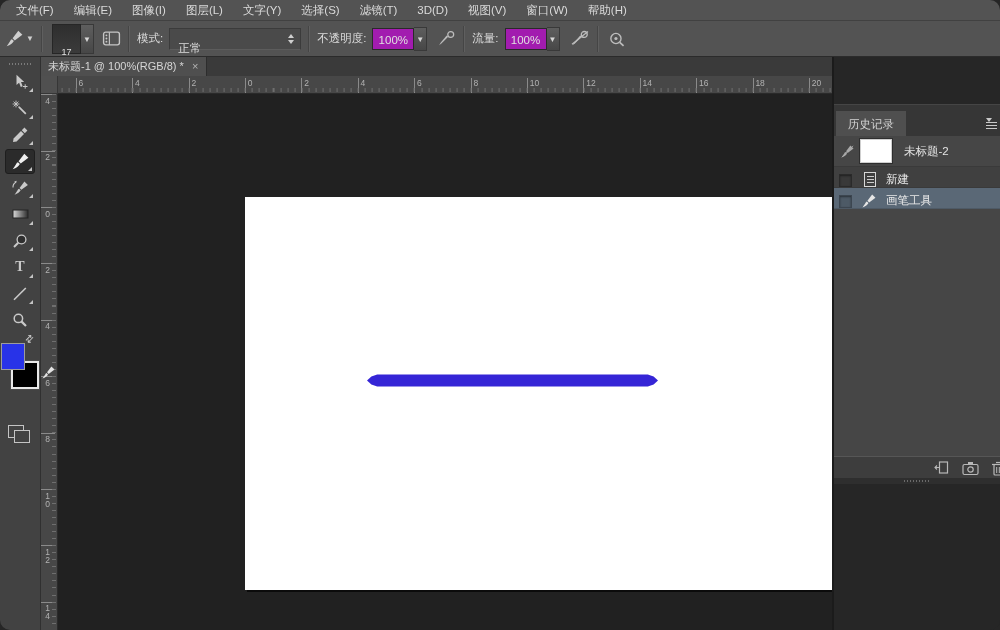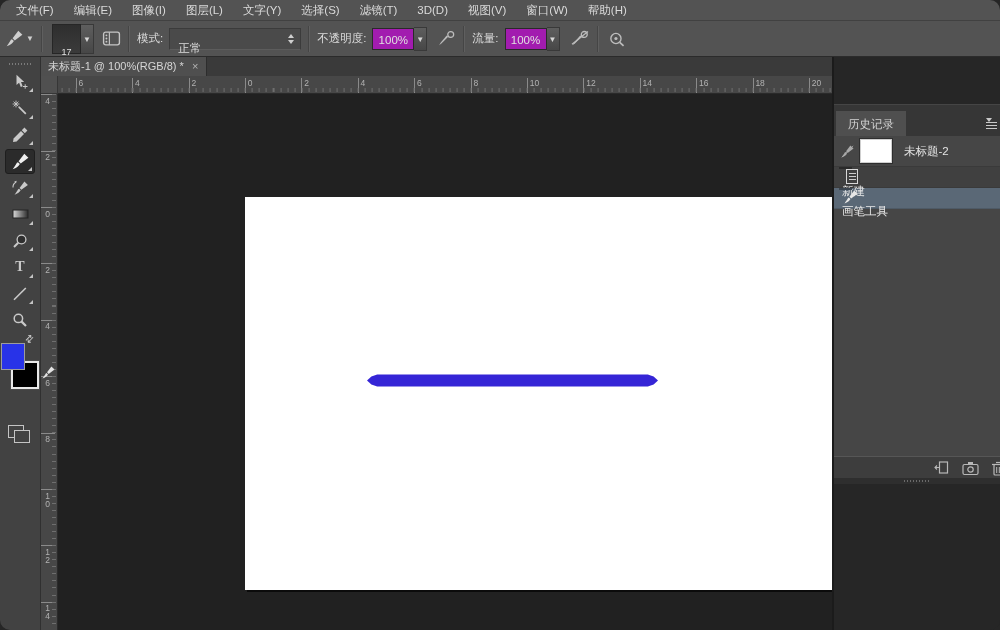--- a/index.html
+++ b/index.html
@@ -92,21 +92,21 @@
   .hp-menu{position:absolute;right:1px;top:13px;width:13px;height:9px;}
   .hp-menu::before{content:'';position:absolute;left:0;top:0;width:0;height:0;
           border-top:4px solid #c9c9c9;border-left:3px solid transparent;border-right:3px solid transparent;}
   .hp-menu::after{content:'';position:absolute;left:0;bottom:-2px;width:11px;height:7px;
           background:repeating-linear-gradient(#c9c9c9 0 1px,transparent 1px 3px);}
   .hp-body{position:absolute;left:0;right:0;top:32px;height:320px;background:#464646;}
   .snap-row{height:30px;display:flex;align-items:center;background:#464646;border-bottom:1px solid #3a3a3a;}
   .snap-src{width:26px;display:flex;justify-content:center;color:#a9a9a9;}
   .snap-thumb{width:30px;height:22px;background:#fff;border:1px solid #cfcfcf;outline:1px solid #2e2e2e;}
   .snap-label{margin-left:12px;font-size:11.5px;color:#e3e3e3;}
-  .hist-row{height:20px;display:flex;align-items:flex-start;background:#404040;border-bottom:1px solid #3a3a3a;flex-direction:column;}
+  .hist-row{height:20px;display:flex;align-items:flex-end;background:#404040;border-bottom:1px solid #3a3a3a;}
   .hist-row.selected{background:#5a6876;border-bottom-color:#4e5a66;}
   .hist-check{width:11px;height:11px;margin-left:5px;background:#393939;border:1px solid #2a2a2a;
               box-shadow:inset 0 1px 2px rgba(0,0,0,.45);}
   .hist-row.selected .hist-check{background:#4d5a66;border-color:#3c4650;}
   .hist-icon{display:none;margin-left:10px;width:16px;color:#e6e6e6;}
   .hist-row.icon-doc .doc-ic{display:flex;}
   .hist-row.icon-brush .brush-ic{display:flex;}
   .doc-sheet{position:relative;width:10px;height:13px;border:1px solid #d8d8d8;margin-left:2px;}
   .doc-sheet::after{content:'';position:absolute;left:1.5px;right:1.5px;top:2.5px;height:8px;
               background:repeating-linear-gradient(#cdcdcd 0 1px,transparent 1px 3px);}

